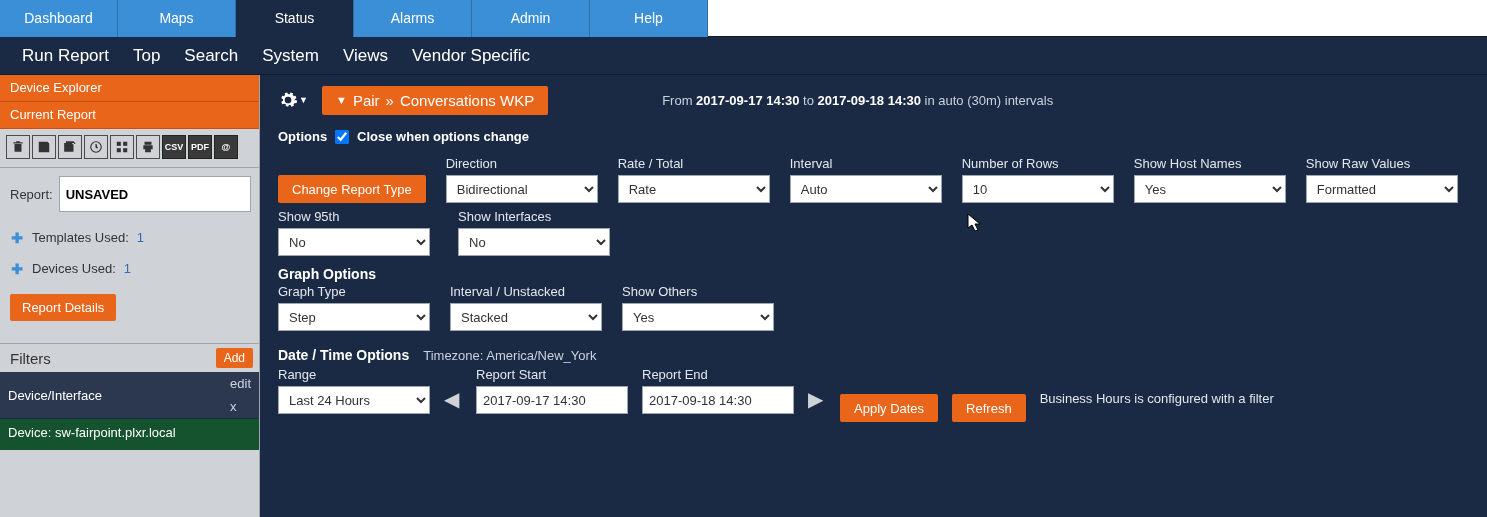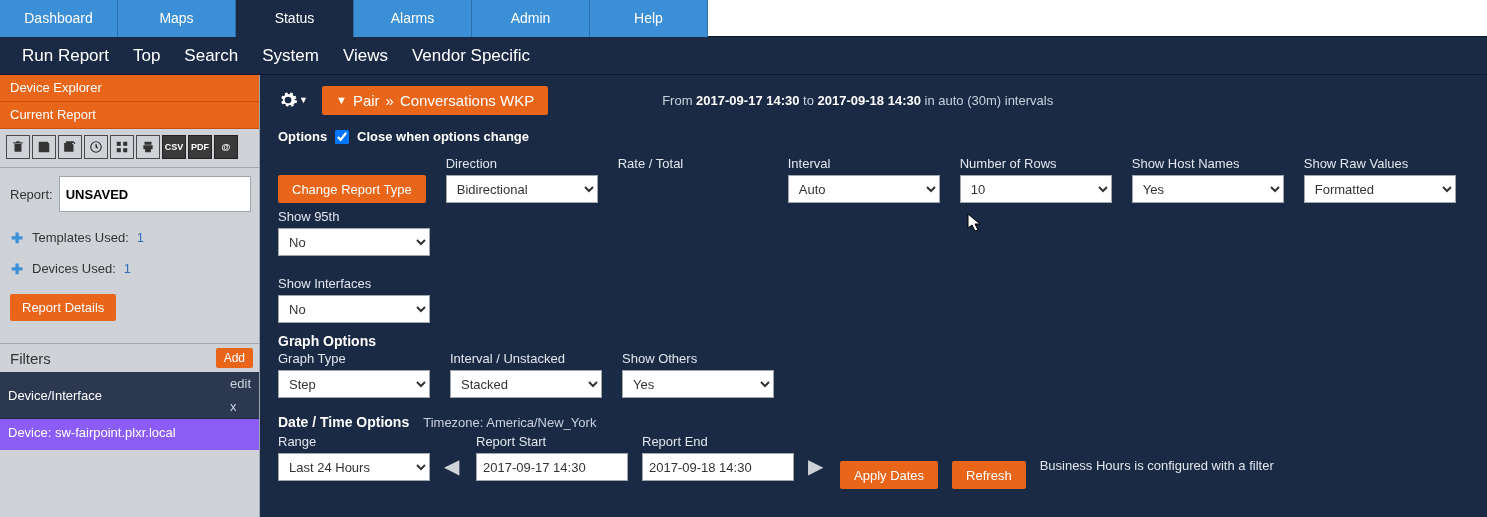--- a/index.html
+++ b/index.html
@@ -131,21 +131,21 @@
     border-radius:2px; cursor:pointer; font-size:12px;
   }
   .sidebar .darkbar {
     background: #2b3850; color: #fff;
     display:flex; justify-content: space-between; align-items:center;
     padding: 4px 8px; font-size: 13px;
     cursor: pointer;
   }
   .sidebar .darkbar .right { display:flex; gap:8px; color:#cdd4de;flex-direction:column; }
   .sidebar .darkbar2 {
-    background: #8b5cf6; color:#fff;
+    background: #14532d; color:#fff;
     padding: 6px 8px 10px 8px; font-size:13px;
     border-top: 1px solid #1b2a44;
   }
 
   
   .panel {
     flex: 1;
     background: #1b2a44;
     padding: 10px 18px 18px 18px;
     overflow: hidden;
@@ -201,21 +201,21 @@
     padding: 2px 6px; font-size: 13px;
     background: #fff; color:#333;
   }
   .btn-primary {
     background: #e8651a; color:#fff; border:none;
     height: 28px; padding: 0 14px; border-radius: 2px;
     cursor:pointer; font-size: 13px;
     white-space: nowrap;
   }
   .row-extra {
-    display:flex; gap:20px; margin-top:2px; margin-bottom: 8px; flex-direction: column;
+    display:flex; gap:28px; margin-top:2px; margin-bottom: 8px;
   }
 
   .section-title {
     font-weight: bold; font-size: 14px; margin: 10px 0 2px 0;
   }
 
   .dt-head { display:flex; align-items:baseline; gap:14px; }
   .tz { color:#c9d1dd; font-size:13px; font-weight:normal; }
 
   .dt-row {
@@ -370,20 +370,21 @@
       <div class="field" style="min-width:auto;">
         <label style="visibility:hidden;">.</label>
         <button class="btn-primary">Change Report Type</button>
       </div>
       <div class="field">
         <label>Direction</label>
         <select><option>Bidirectional</option></select>
       </div>
       <div class="field">
         <label>Rate / Total</label>
+        <select><option>Rate</option></select>
       </div>
       <div class="field">
         <label>Interval</label>
         <select><option>Auto</option></select>
       </div>
       <div class="field">
         <label>Number of Rows</label>
         <select><option>10</option></select>
       </div>
       <div class="field">

